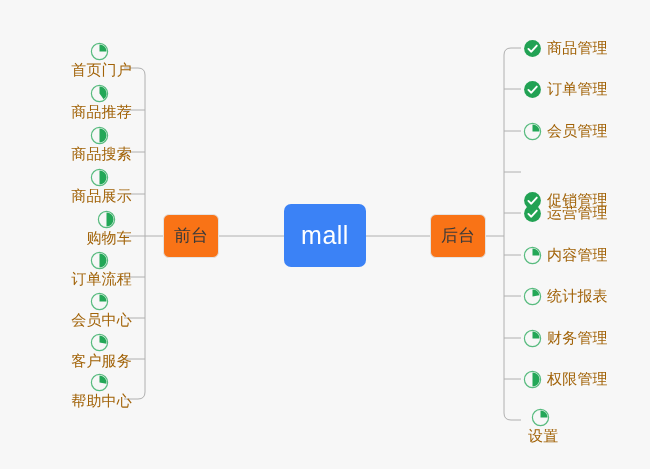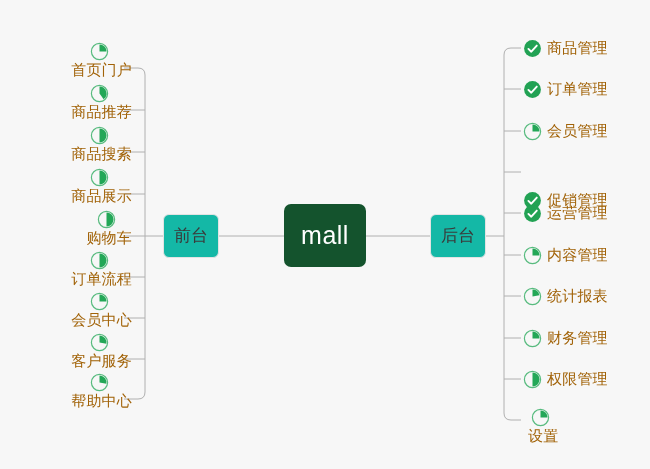--- a/index.html
+++ b/index.html
@@ -30,35 +30,35 @@
     pointer-events: none;
   }
 
   
   .node-root {
     position: absolute;
     left: 284px;
     top: 204px;
     width: 82px;
     height: 63px;
-    background: #14532d;
+    background: #3b82f6;
     border-radius: 7px;
     color: #ffffff;
     font-size: 25px;
     line-height: 63px;
     text-align: center;
     letter-spacing: 0.5px;
     box-sizing: border-box;
   }
   .node-mid {
     position: absolute;
     top: 214px;
     width: 56px;
     height: 44px;
-    background: #14b8a6;
+    background: #f97316;
     border: 1px solid #e3e3e3;
     border-radius: 6px;
     color: #3a3a3a;
     font-size: 17px;
     line-height: 42px;
     text-align: center;
     box-sizing: border-box;
   }
   .node-mid.left  { left: 163px; }
   .node-mid.right { left: 430px; }

